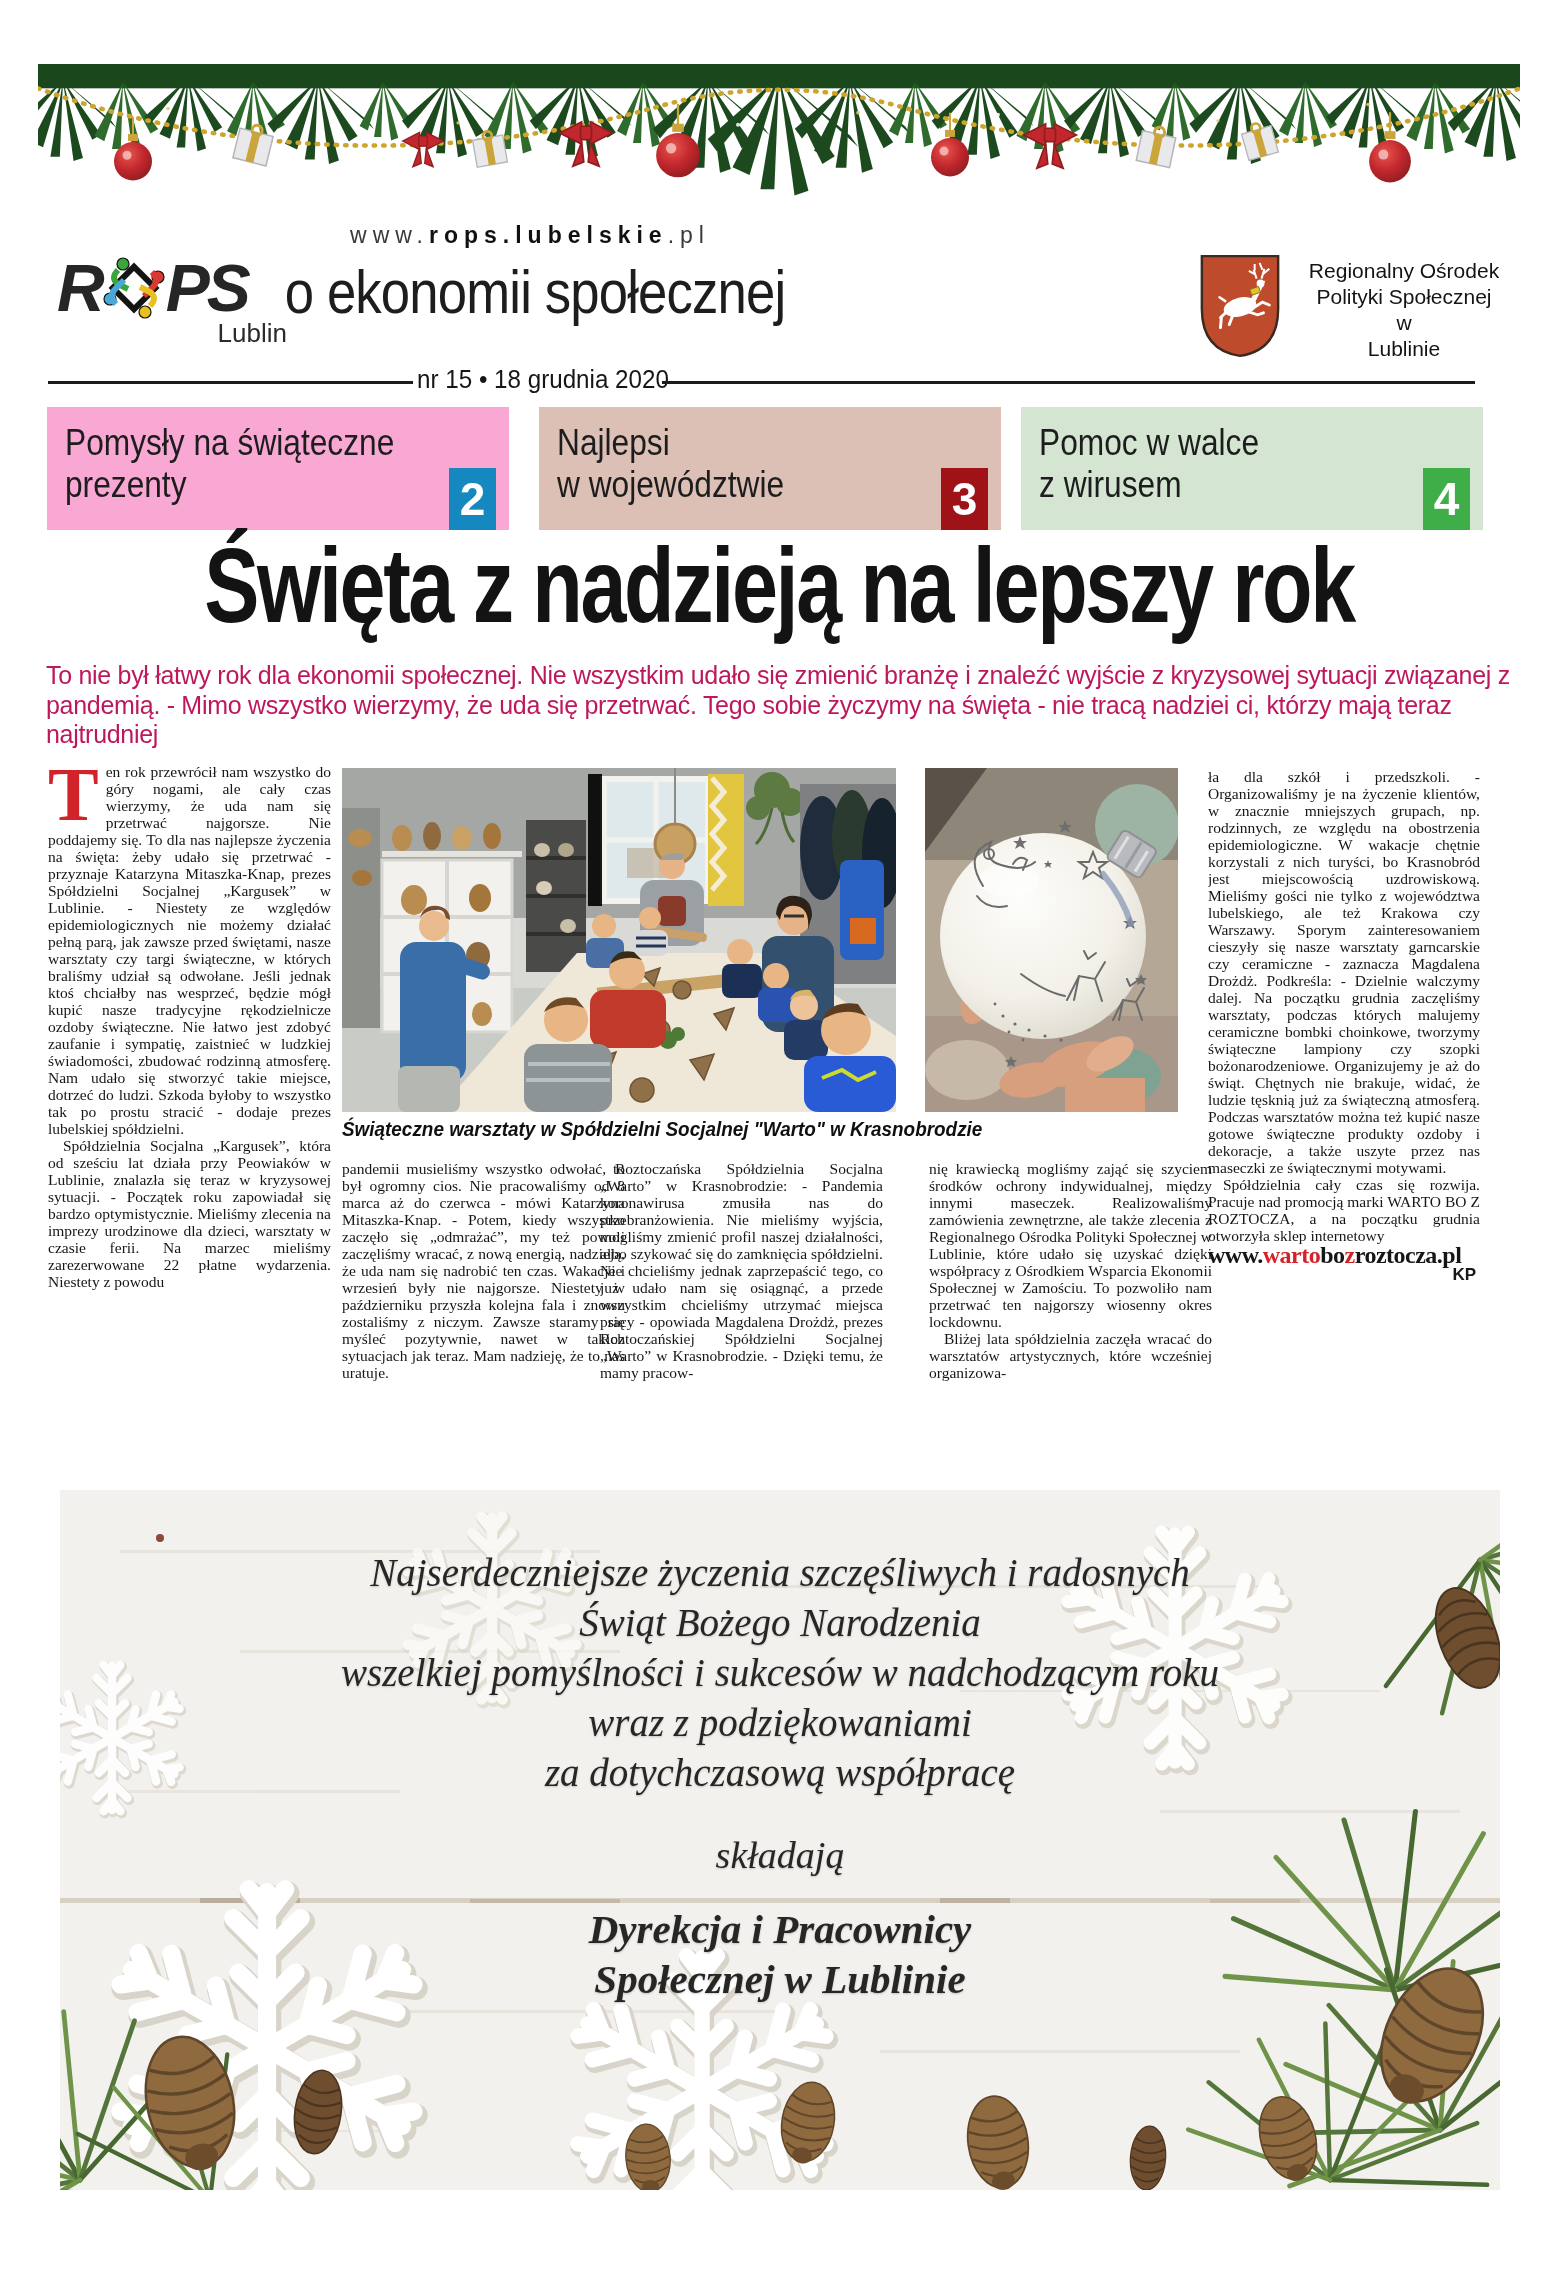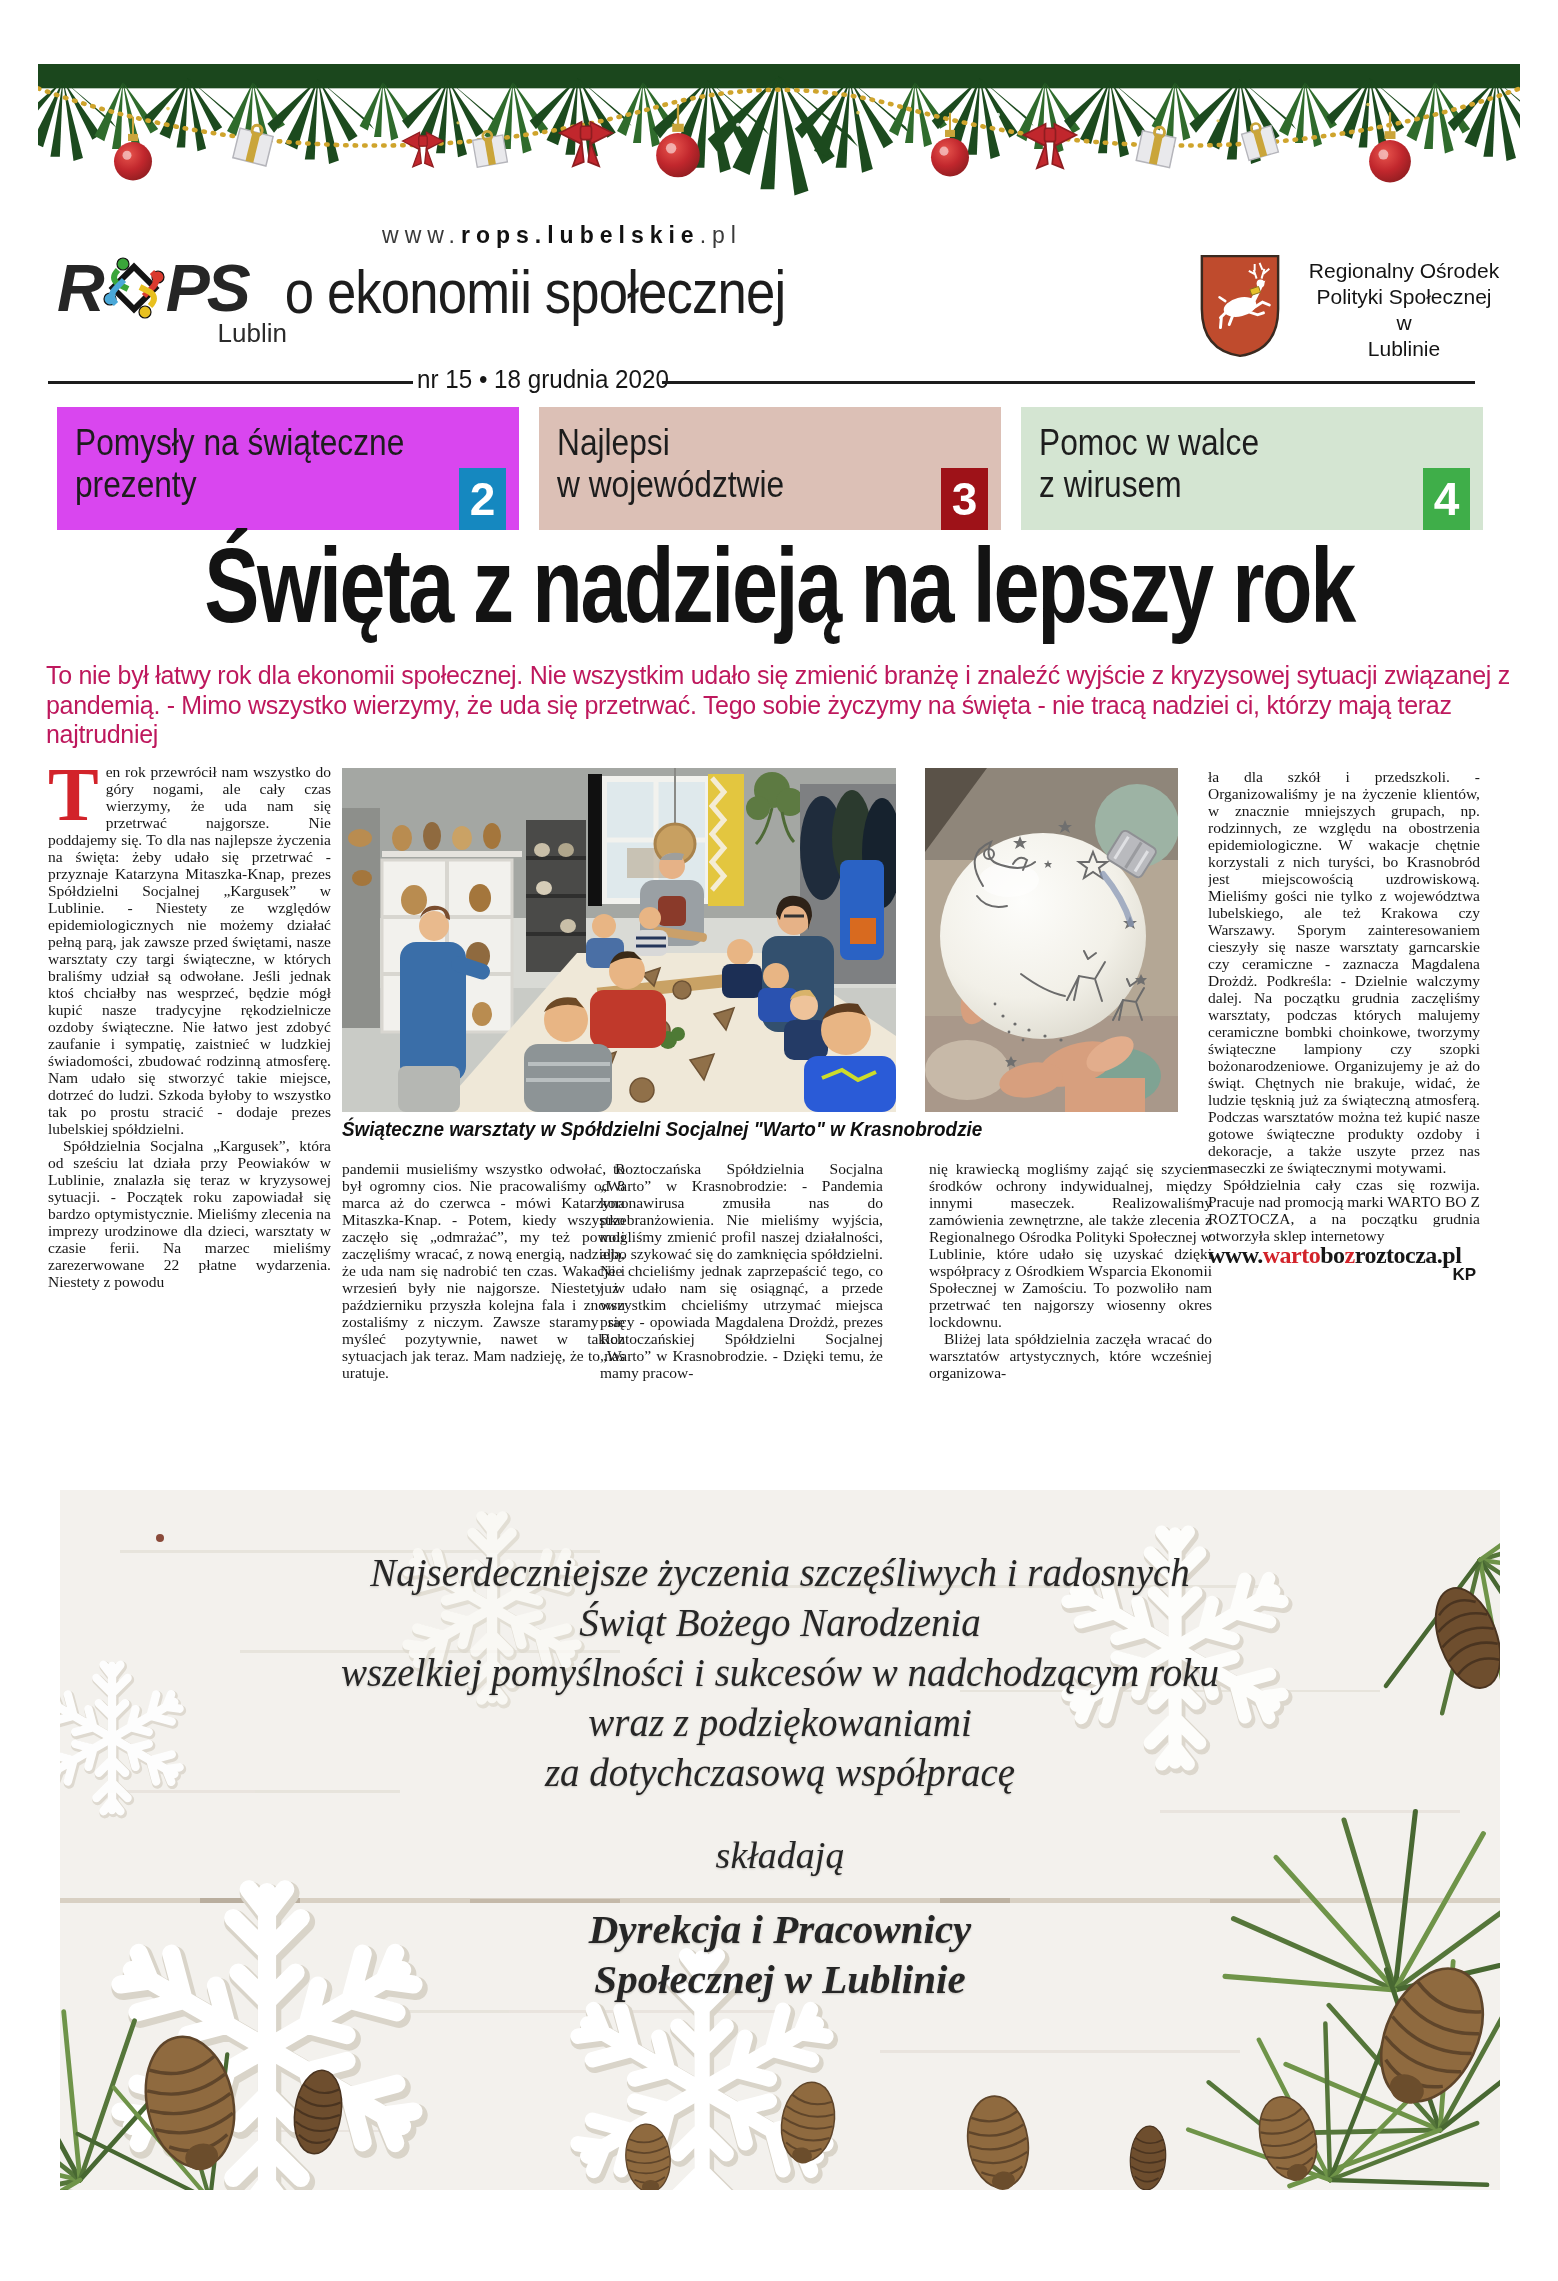--- a/index.html
+++ b/index.html
@@ -3,21 +3,21 @@
 <meta charset="utf-8">
 <style>
   html,body{margin:0;padding:0;background:#888;}
   .page{position:relative;width:1558px;height:2281px;margin:0 auto;background:#ffffff;overflow:hidden;
         font-family:"Liberation Sans",sans-serif;color:#1a1a1a;}
   svg{display:block;}
 
   
   .garland{position:absolute;left:38px;top:64px;width:1482px;height:152px;}
   .site-url{position:absolute;left:0;top:222px;width:1060px;text-align:center;
-            font-size:23px;letter-spacing:6px;color:#1c1c1c;white-space:nowrap;padding-left:32px;}
+            font-size:23px;letter-spacing:6px;color:#1c1c1c;white-space:nowrap;}
   .site-url .lt{font-weight:400;color:#3a3a3a;}
   .site-url .bd{font-weight:700;color:#111;}
   .logo-block{position:absolute;left:57px;top:252px;width:240px;}
   .logo-row{display:flex;align-items:center;}
   .logo-letter{font-size:66px;font-weight:700;font-style:italic;color:#262626;letter-spacing:-3px;line-height:1;}
   .logo-icon{width:72px;height:72px;margin:0 -4px;}
   .logo-city{font-size:26px;color:#2b2b2b;text-align:right;margin-top:-6px;padding-right:10px;}
   .nl-title{position:absolute;left:120px;top:256px;width:830px;text-align:center;
             font-size:62px;font-weight:400;color:#1d1d1d;transform:scaleX(.85);transform-origin:center;
             letter-spacing:-1px;white-space:nowrap;}
@@ -243,21 +243,21 @@
     <div>Regionalny Ośrodek</div>
     <div>Polityki Społecznej</div>
     <div>w</div>
     <div>Lublinie</div>
   </div>
 
   <div class="rule-l"></div>
   <div class="issue">nr 15 • 18 grudnia 2020</div>
   <div class="rule-r"></div>
 
-  <div class="teaser" id="t1" style="left: 57px; background: #d946ef;">
+  <div class="teaser" id="t1" style="left: 47px; background: #f9a8d4;">
     <div class="teaser-line">Pomysły na świąteczne</div>
     <div class="teaser-line">prezenty</div>
     <div class="badge" style="background: rgb(21, 136, 192);">2</div>
   </div>
   <div class="teaser" id="t2" style="left: 539px; background: rgb(220, 192, 182);">
     <div class="teaser-line">Najlepsi</div>
     <div class="teaser-line">w województwie</div>
     <div class="badge" style="background: rgb(158, 18, 24);">3</div>
   </div>
   <div class="teaser" id="t3" style="left: 1021px; background: rgb(212, 229, 210);">

